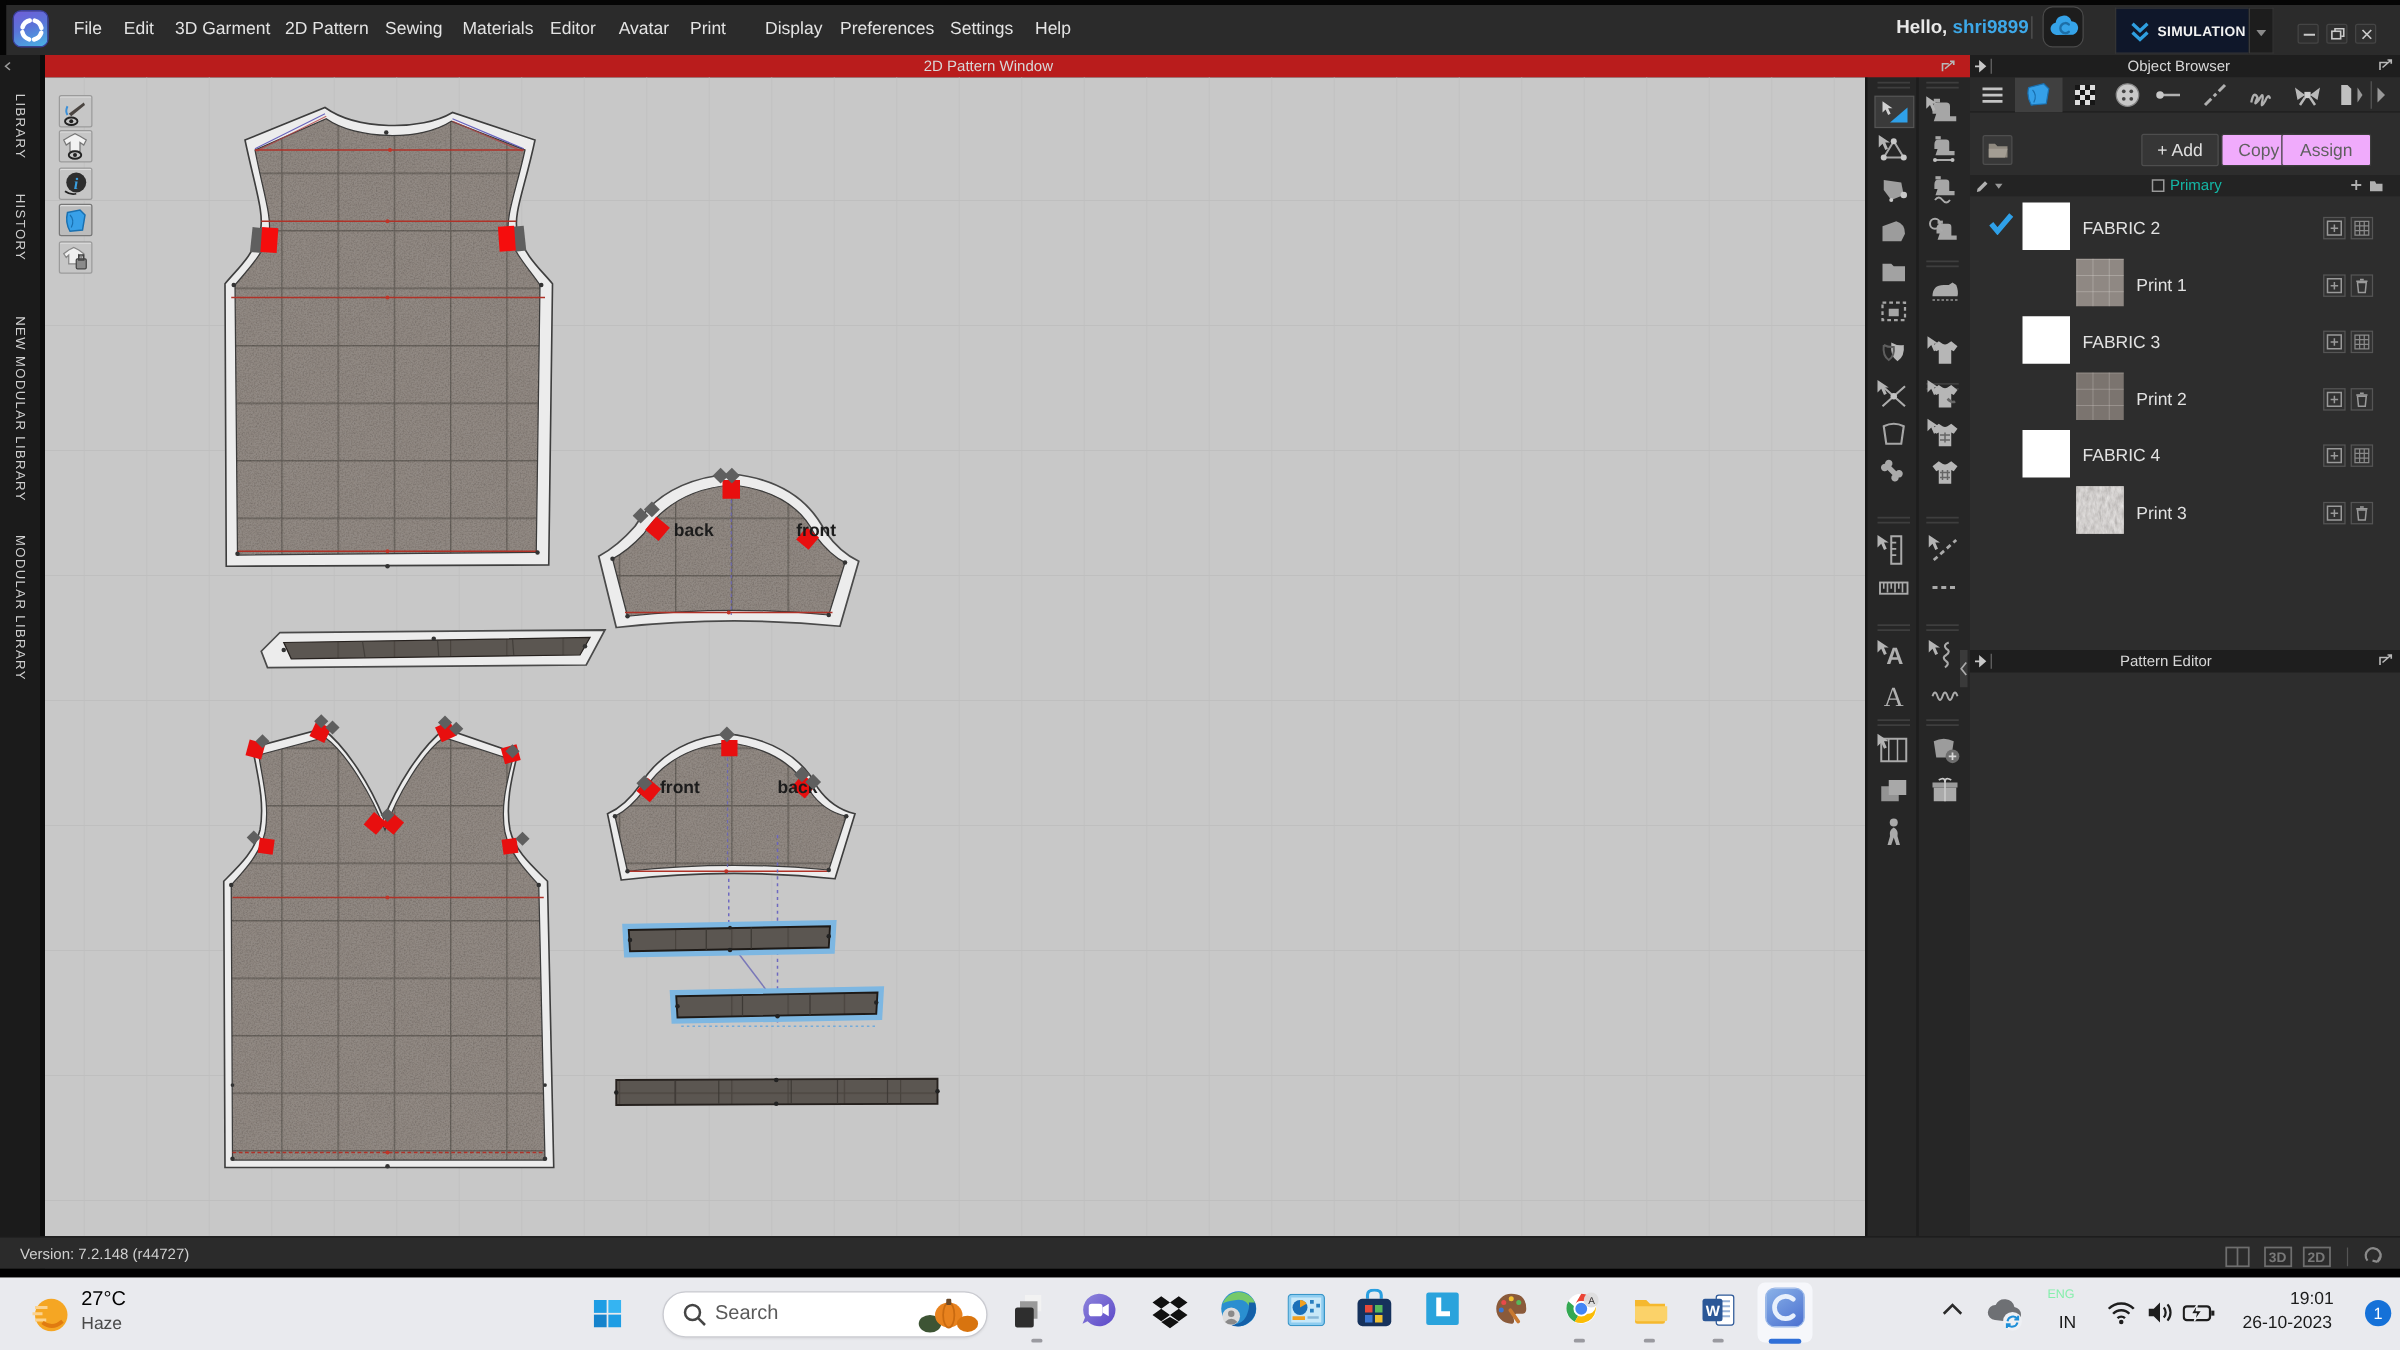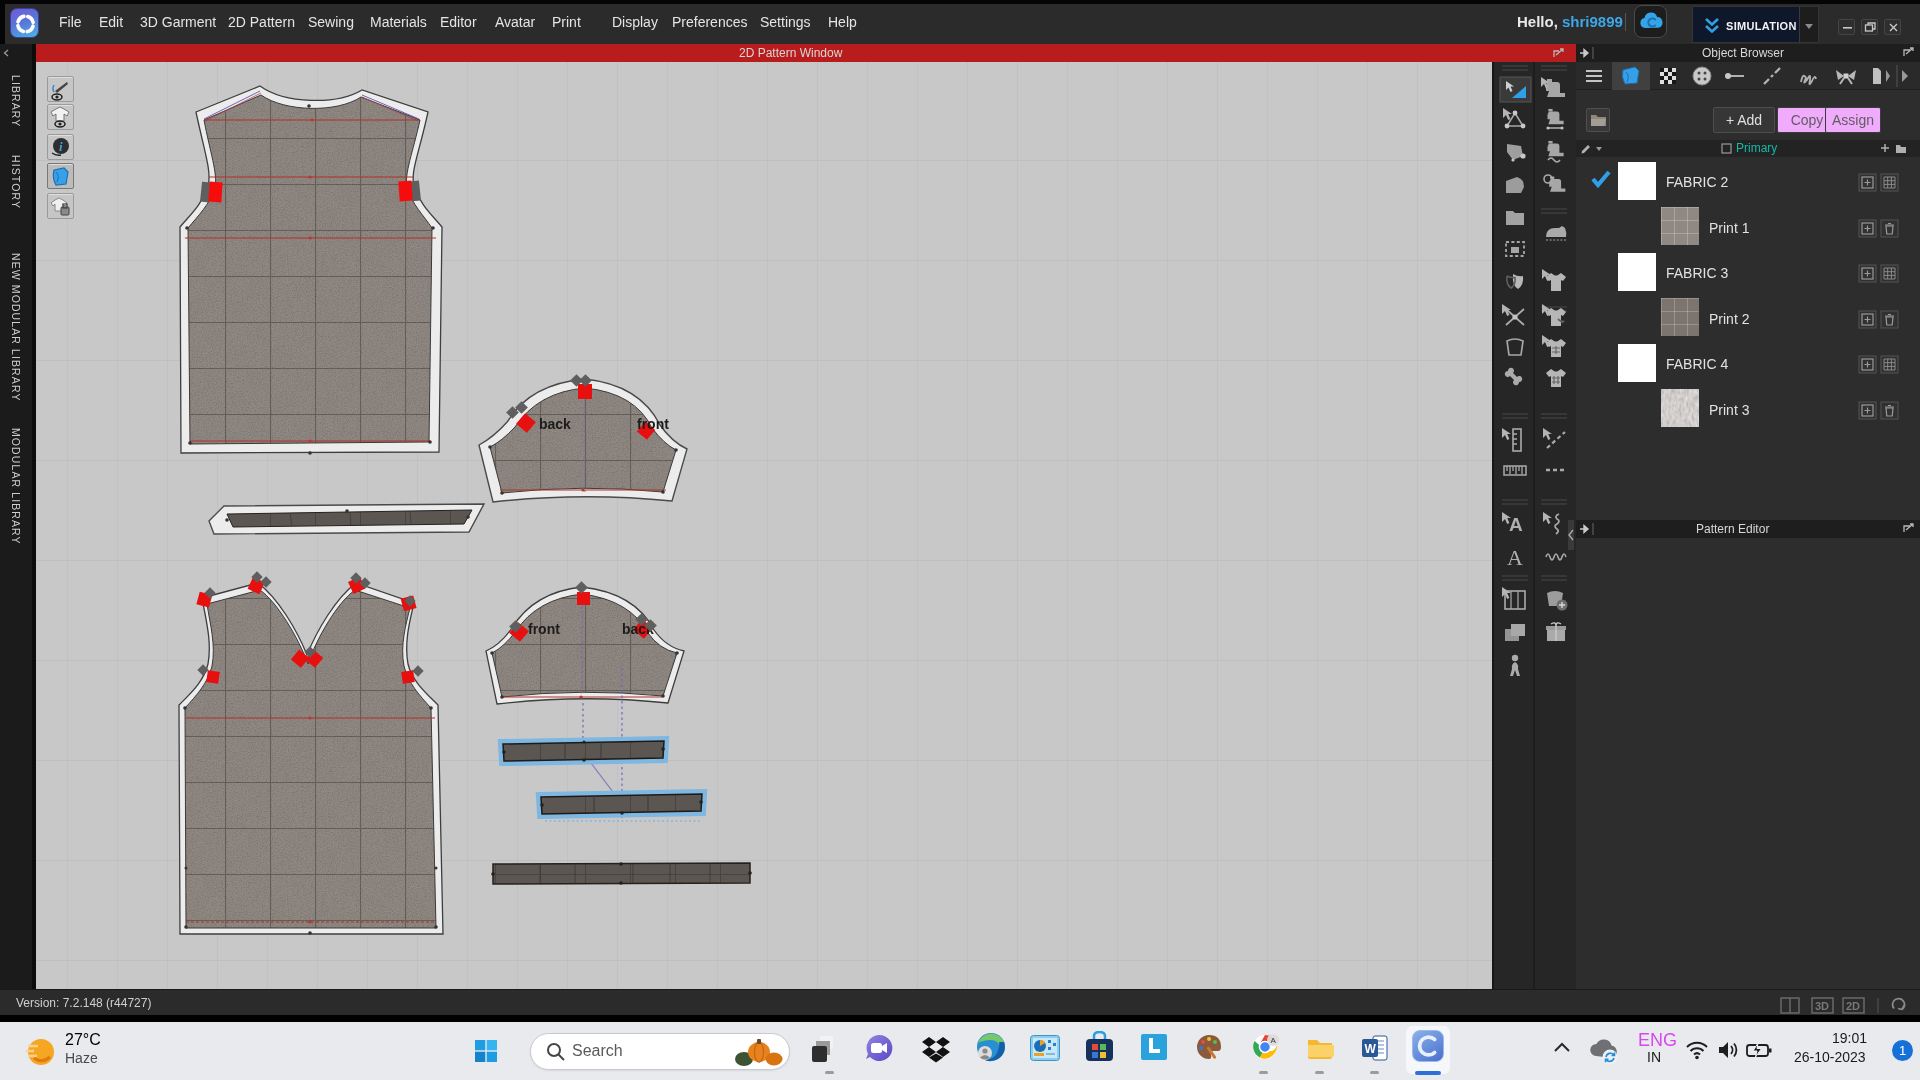--- a/index.html
+++ b/index.html
@@ -612,21 +612,21 @@
   </svg>
 </div>
 <div class="abs" style="left:1586px;top:108px;width:24px;height:24px;background:#383838;border:1px solid #4e4e4e;border-radius:2px">
   <svg width="22" height="22" viewBox="0 0 22 22">
       <path d="M4,6 h5 l2,2 h8 v9 h-15 z" fill="#8f897f"></path>
       <path d="M4,10 h15 l-2,7 h-13 z" fill="#a39d93"></path>
     </svg>
 </div>
 <div class="btnrow abs" style="left:1713px;width:62px"><span style="line-height:24px">+ Add</span></div>
 <div class="btnrow dis abs" style="left:1777px;width:60px"><span style="line-height:24px">Copy</span></div>
-<div class="btnrow dis abs" style="left:1825px;width:56px"><span style="line-height:24px">Assign</span></div>
+<div class="btnrow dis abs" style="left:1825px;width:72px"><span style="line-height:24px">Assign</span></div>
 <div id="primhead" class="abs">
     <span class="t">Primary</span>
   <svg width="344" height="17" viewBox="0 0 344 17" style="position:absolute;left:0;top:0">
     <path d="M6,11 l6,-6 2,2 -6,6 -2.5,0.5 Z" fill="#b0b0b0"></path>
     <path d="M20,7 L26,7 L23,11 Z" fill="#999"></path>
     <rect x="146" y="4" width="9" height="9" fill="none" stroke="#999" stroke-width="1.2"></rect>
     <path d="M305,8 h8 M309,4 v8" stroke="#b0b0b0" stroke-width="1.5"></path>
     <path d="M320,5 h4 l1,2 h5 v6 h-10 z" fill="#b0b0b0"></path>
   </svg>
 </div>
@@ -843,21 +843,21 @@
 <div class="abs" style="left:825px;top:1071px;width:9px;height:3px;background:#9a9aa0;border-radius:2px"></div>
 
 <svg class="abs" style="left:1552px;top:1040px" width="20" height="16" viewBox="0 0 20 16">
     <path d="M3,11 L10,4 L17,11" fill="none" stroke="#2a2a2a" stroke-width="2"></path>
   </svg>
 <svg class="abs" style="left:1588px;top:1036px" width="32" height="30" viewBox="0 0 32 30">
   <path d="M8,20 a6,6 0 0 1 0.5,-12 a8,8 0 0 1 15,1.5 a6.5,6.5 0 0 1 1,12.5 z" fill="#6e7074"></path>
   <circle cx="22" cy="21" r="7.5" fill="#eef0f4"></circle>
   <path d="M18,21 a4.5,4.5 0 0 1 8,-2 m0.5,-2.5 v3 h-3 M26,22 a4.5,4.5 0 0 1 -8,1.5 m-0.5,2.8 v-3 h3" fill="none" stroke="#1e8fd8" stroke-width="1.6"></path>
 </svg>
-<span class="abs" style="left:1638px;top:1030px;font-size:18px;color:#d946ef">ENG</span>
+<span class="abs" style="left:1638px;top:1030px;font-size:10px;color:#86efac">ENG</span>
 <span class="abs" style="left:1647px;top:1049px;font-size:14px;color:#1b1b1b">IN</span>
 <svg class="abs" style="left:1685px;top:1040px" width="24" height="20" viewBox="0 0 24 20">
   <path d="M2,7 a14,14 0 0 1 20,0 M5.5,11 a9,9 0 0 1 13,0 M9,14.5 a4.5,4.5 0 0 1 6,0" fill="none" stroke="#1e1e1e" stroke-width="2"></path>
   <circle cx="12" cy="17.5" r="1.8" fill="#1e1e1e"></circle>
 </svg>
 <svg class="abs" style="left:1716px;top:1040px" width="24" height="20" viewBox="0 0 24 20">
   <path d="M3,7 h4 l5,-5 v16 l-5,-5 h-4 z" fill="#1e1e1e"></path>
   <path d="M15,6 a6,6 0 0 1 0,8 M18,3.5 a10,10 0 0 1 0,13" fill="none" stroke="#1e1e1e" stroke-width="1.8"></path>
 </svg>
 <svg class="abs" style="left:1746px;top:1041px" width="26" height="18" viewBox="0 0 26 18">

